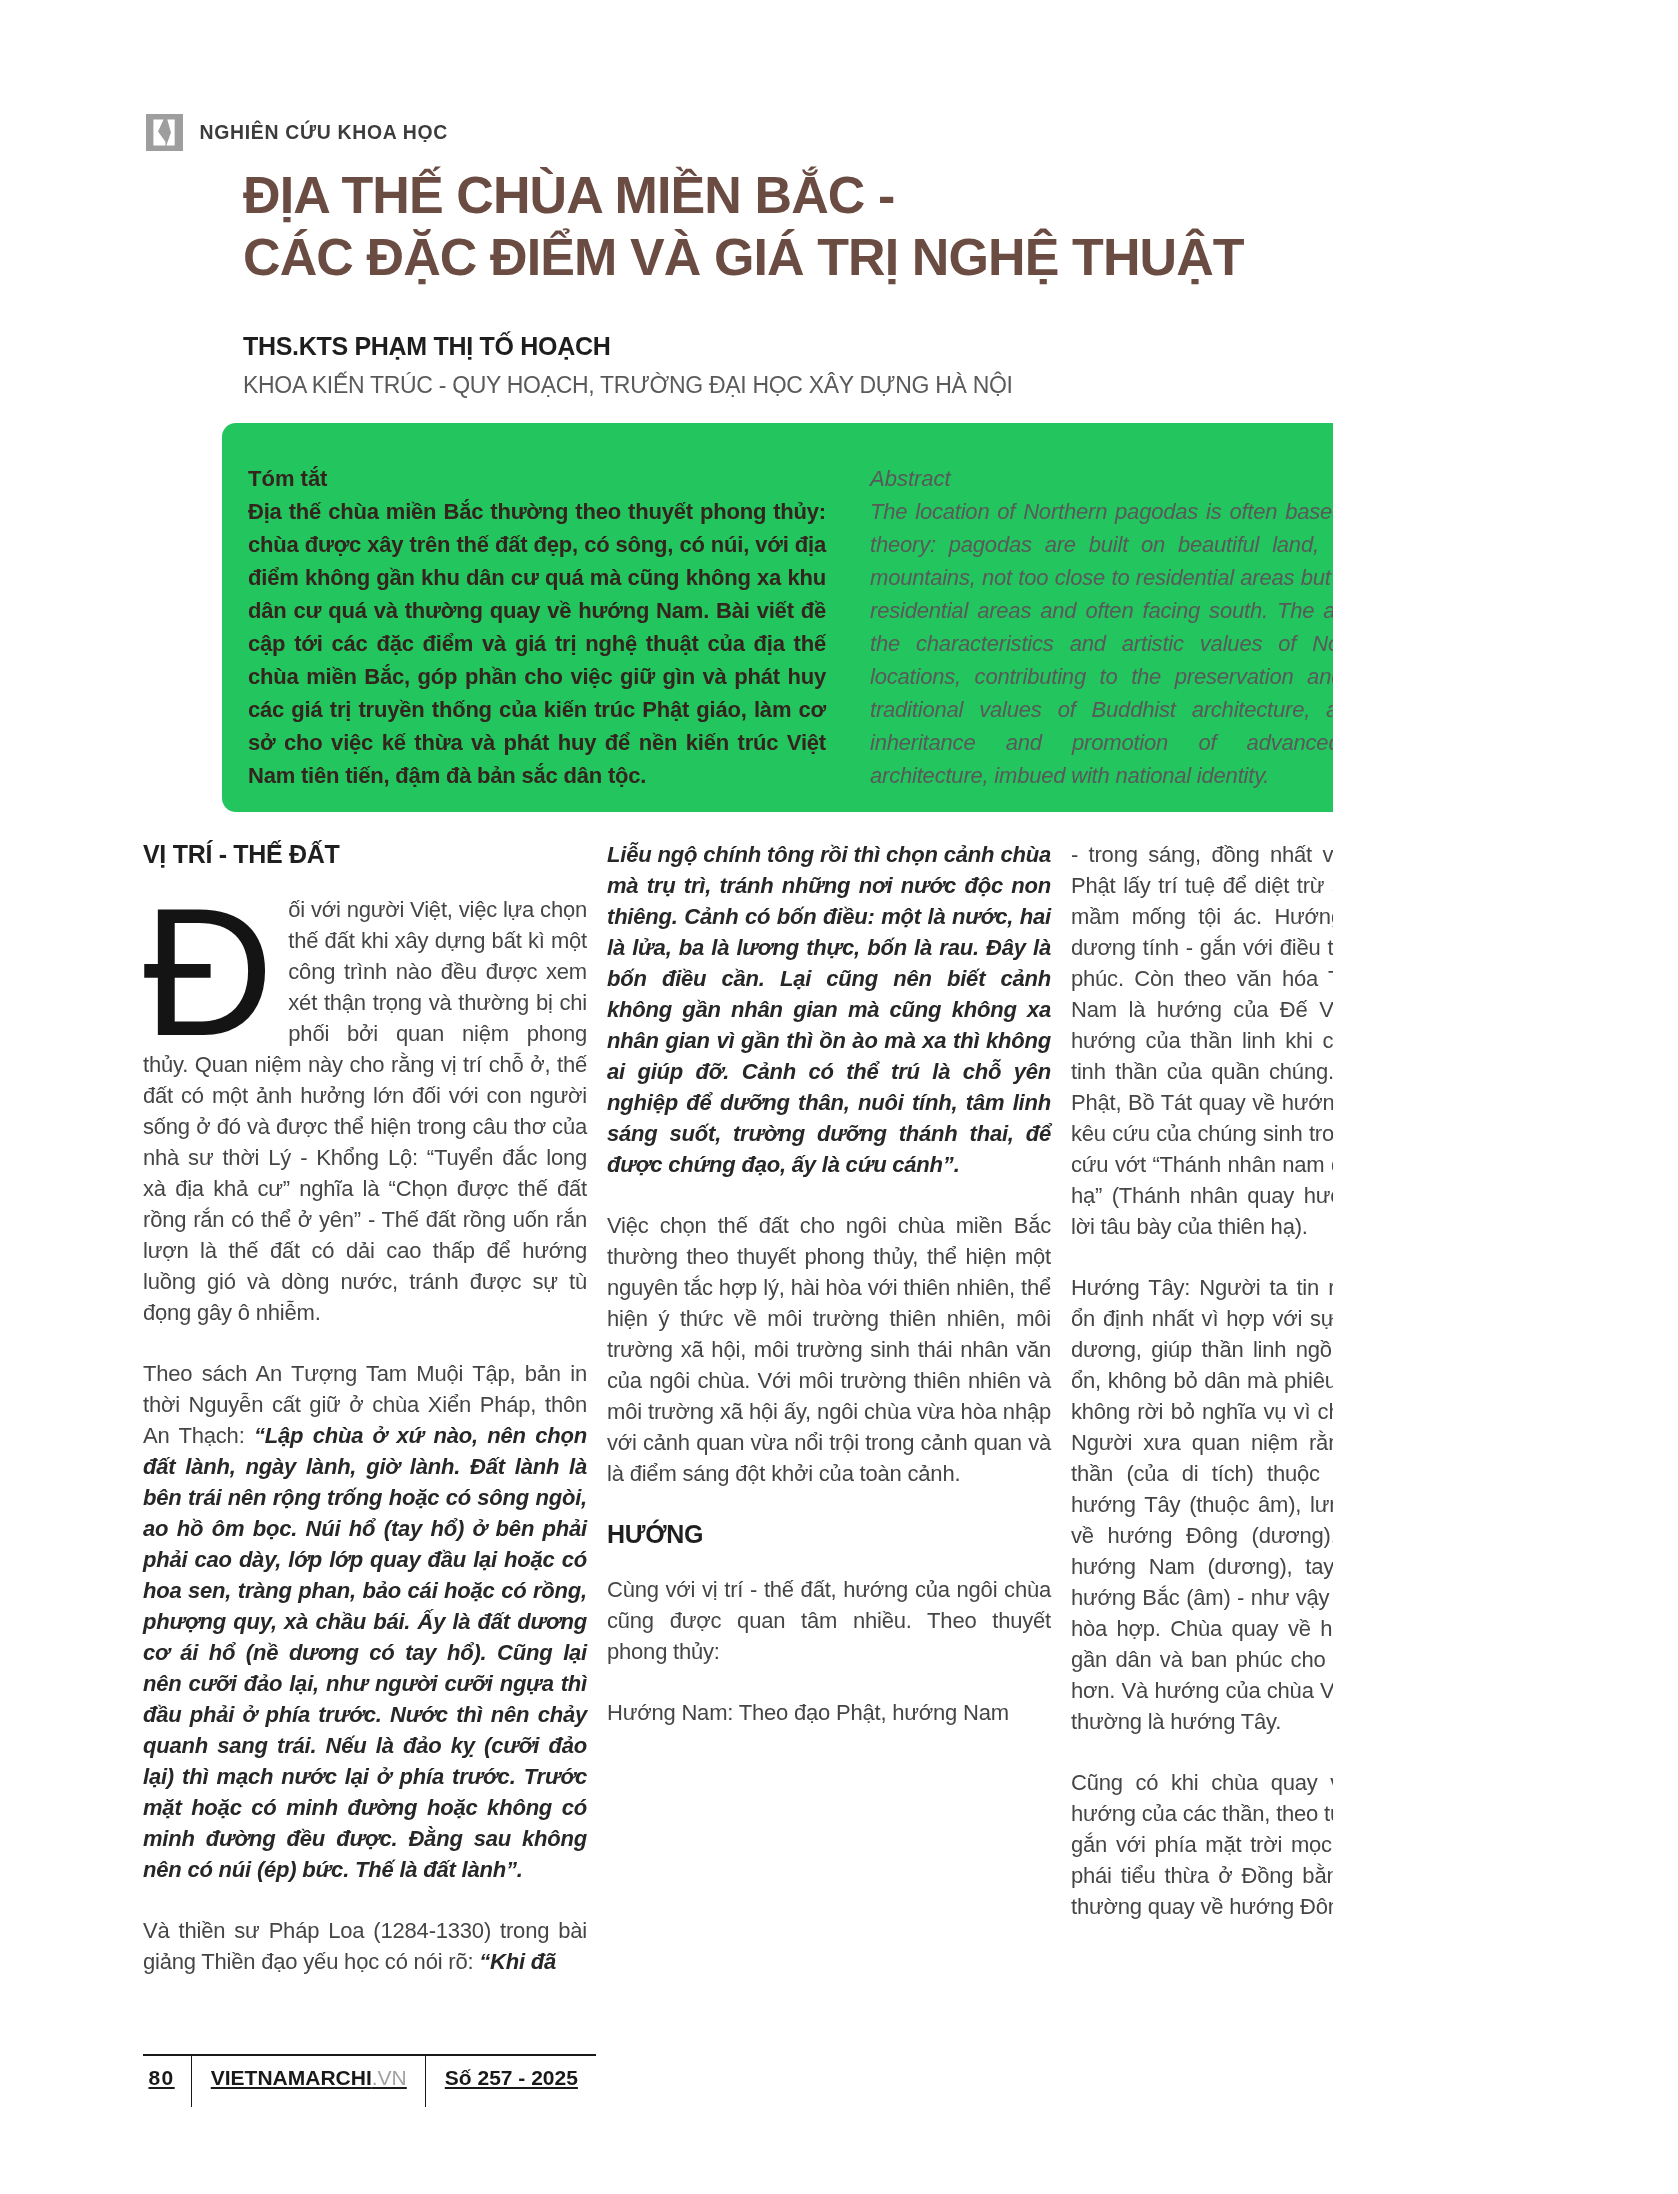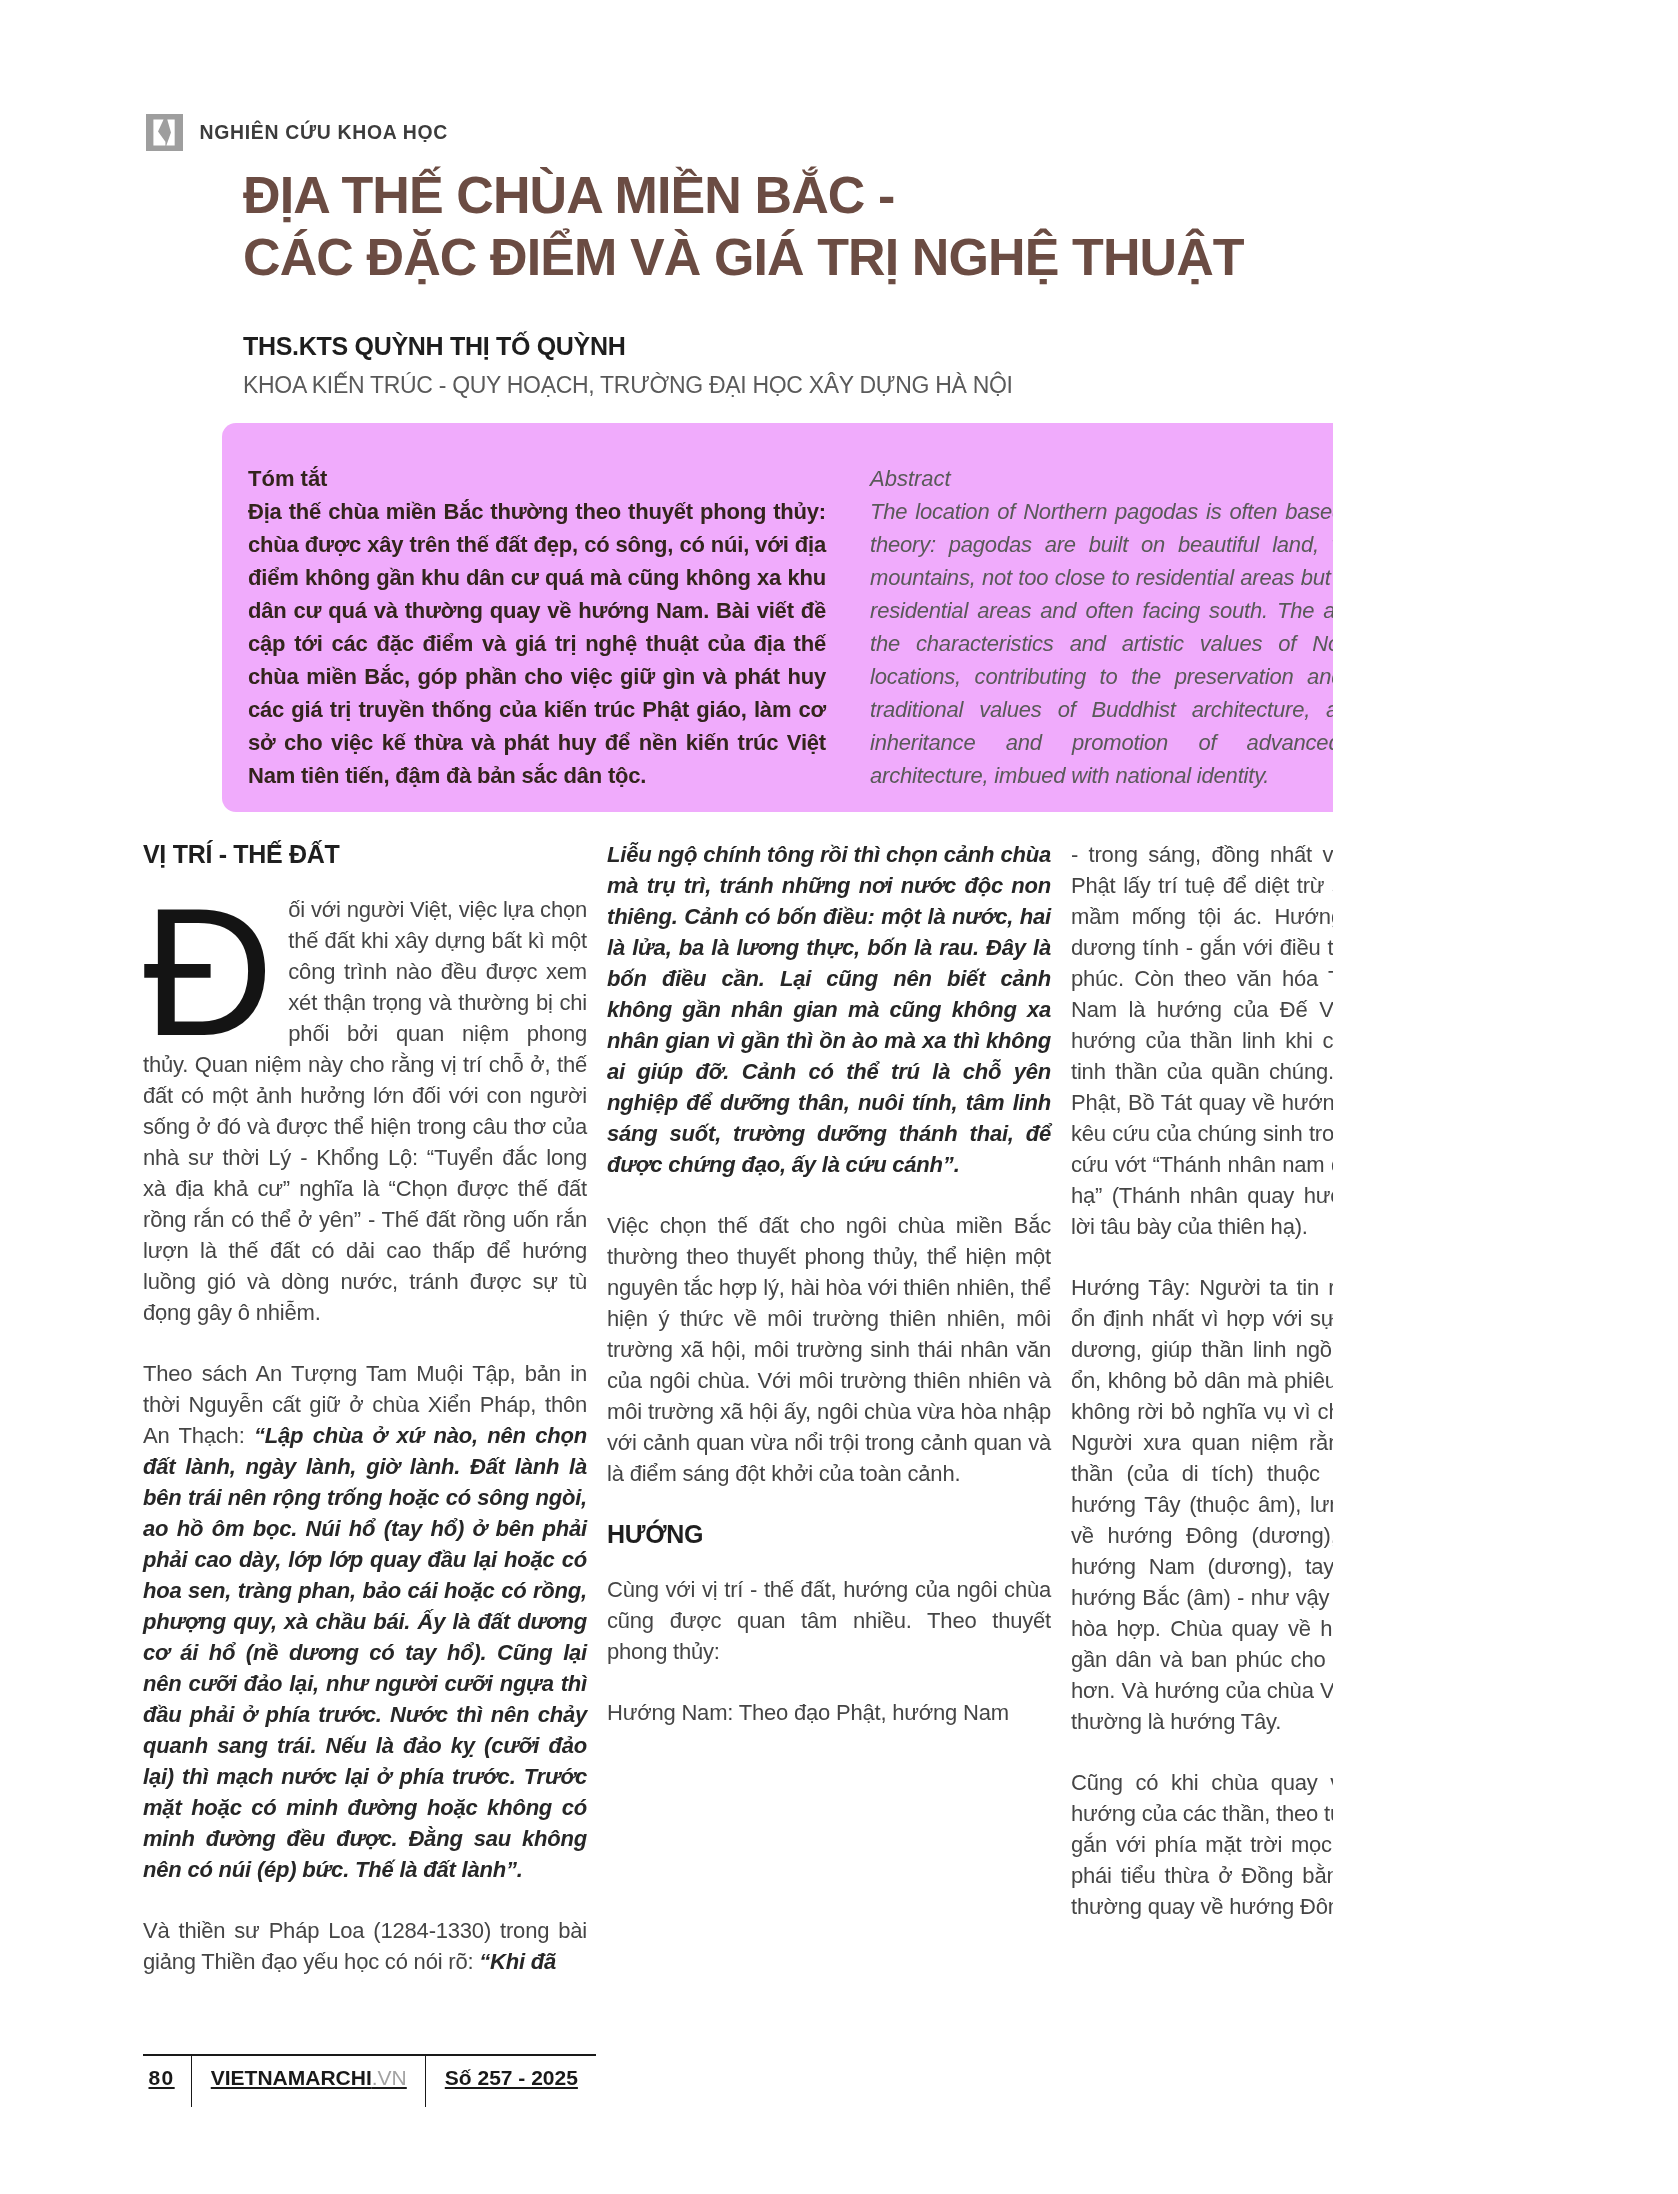--- a/index.html
+++ b/index.html
@@ -15,21 +15,21 @@
   .title{position:absolute;left:243px;top:164px;margin:0;font-size:52px;line-height:62px;
          font-weight:700;color:#6b4c43;letter-spacing:-0.9px;}
   .t-line{display:block;}
 
   
   .author{position:absolute;left:243px;top:332px;font-size:25px;font-weight:700;color:#1e1e1e;letter-spacing:-0.3px;}
   .affiliation{position:absolute;left:243px;top:372px;font-size:23px;font-weight:400;color:#5a5a5a;letter-spacing:-0.3px;}
 
   
   .abstract-box{position:absolute;left:222px;top:423px;width:1292px;height:389px;
-                background:#f0abfc;border-radius:14px;box-sizing:border-box;
+                background:#22c55e;border-radius:14px;box-sizing:border-box;
                 padding:39px 29.5px 0 26px;display:flex;gap:44px;}
   .abs-col{text-align:justify;}
   .abs-vi{width:578px;flex:none;}
   .abs-en{flex:1;}
   .abs-heading-vi{font-size:22px;line-height:33px;font-weight:700;color:#33241d;}
   .abs-body-vi{margin:0;font-size:22px;line-height:33px;font-weight:700;color:#33241d;letter-spacing:-0.2px;}
   .abs-heading-en{font-size:22px;line-height:33px;font-style:italic;color:#595959;}
   .abs-body-en{margin:0;font-size:22px;line-height:33px;font-style:italic;color:#595959;letter-spacing:-0.2px;}
 
   
@@ -66,21 +66,21 @@
       </svg>
     </span>
     <span class="section-label">NGHIÊN CỨU KHOA HỌC</span>
   </div>
 
   <h1 class="title">
     <span class="t-line">ĐỊA THẾ CHÙA MIỀN BẮC -</span>
     <span class="t-line">CÁC ĐẶC ĐIỂM VÀ GIÁ TRỊ NGHỆ THUẬT</span>
   </h1>
 
-  <div class="author">THS.KTS QUỲNH THỊ TỐ QUỲNH</div>
+  <div class="author">THS.KTS PHẠM THỊ TỐ HOẠCH</div>
   <div class="affiliation">KHOA KIẾN TRÚC - QUY HOẠCH, TRƯỜNG ĐẠI HỌC XÂY DỰNG HÀ NỘI</div>
 
   <section class="abstract-box">
     <div class="abs-col abs-vi">
       <div class="abs-heading-vi">Tóm tắt</div>
       <p class="abs-body-vi">Địa thế chùa miền Bắc thường theo thuyết phong thủy: chùa được xây trên thế đất đẹp, có sông, có núi, với địa điểm không gần khu dân cư quá mà cũng không xa khu dân cư quá và thường quay về hướng Nam. Bài viết đề cập tới các đặc điểm và giá trị nghệ thuật của địa thế chùa miền Bắc, góp phần cho việc giữ gìn và phát huy các giá trị truyền thống của kiến trúc Phật giáo, làm cơ sở cho việc kế thừa và phát huy để nền kiến trúc Việt Nam tiên tiến, đậm đà bản sắc dân tộc.</p>
     </div>
     <div class="abs-col abs-en">
       <div class="abs-heading-en">Abstract</div>
       <p class="abs-body-en">The location of Northern pagodas is often based on Feng Shui theory: pagodas are built on beautiful land, with rivers and mountains, not too close to residential areas but not too far from residential areas and often facing south. The article discusses the characteristics and artistic values of Northern pagoda locations, contributing to the preservation and promotion of traditional values of Buddhist architecture, as a basis for inheritance and promotion of advanced Vietnamese architecture, imbued with national identity.</p>

